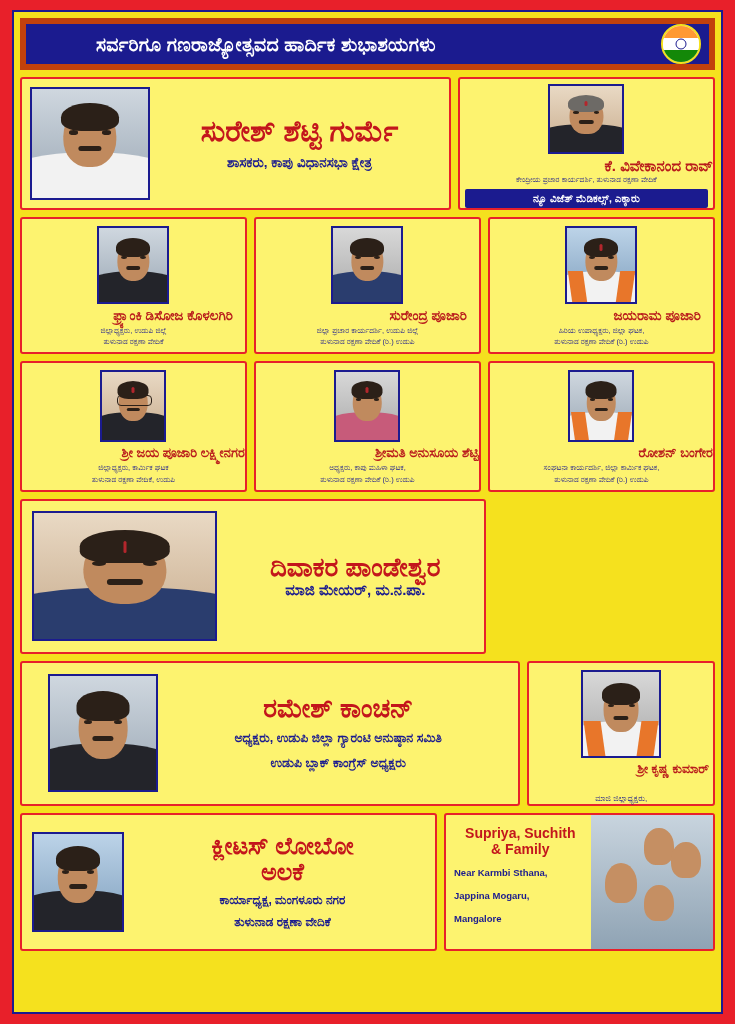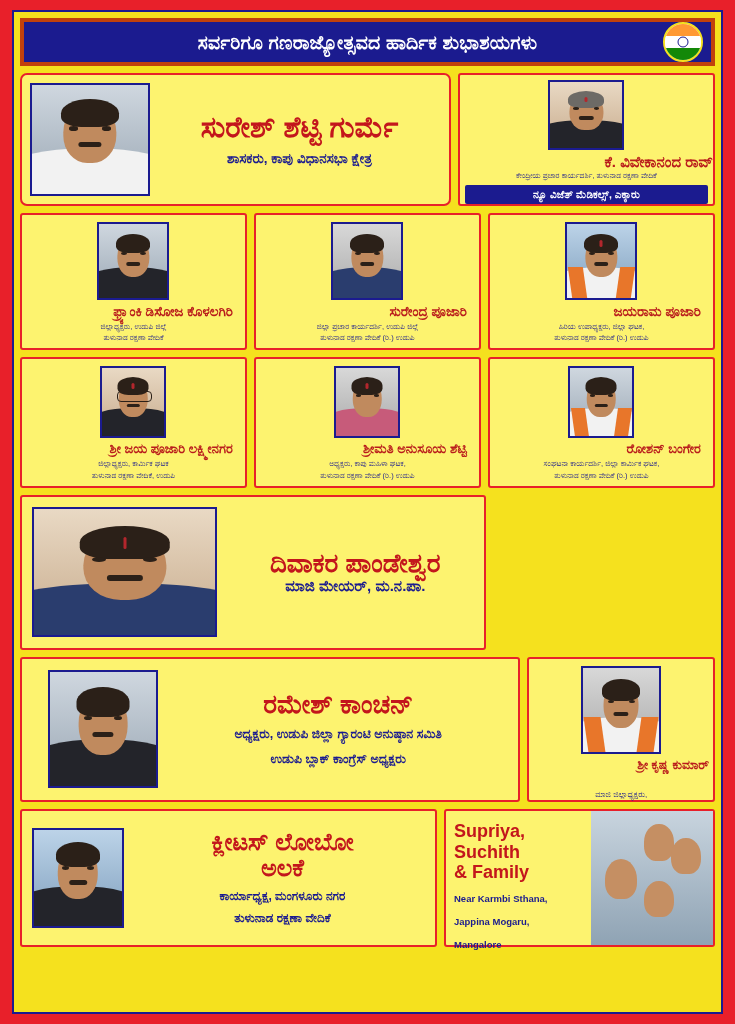--- a/index.html
+++ b/index.html
@@ -22,22 +22,22 @@
     background:#f5e11e;
     border:2px solid #1b1b8f;
     box-sizing:border-box;
     padding:6px;
   }
   
   .header{
     position:relative;
     height:40px;
     background:#1b1b8f;
-    border:4px solid #c2410c;
-    display:flex;align-items:center;justify-content:center;
+    border:6px solid #c2410c;
+    display:flex;align-items:center;
     margin-bottom:7px;
   }
   .header-text{
     color:#ffffff;
     font-size:19px;
     font-weight:bold;
     letter-spacing:.2px;
     text-align:center;
     padding:0 70px;
     line-height:1;
@@ -127,42 +127,42 @@
     border:1.5px solid #2b2018;border-radius:4px;
   }
   .shawl{
     position:absolute;bottom:0;width:22%;height:42%;background:#e8762a;
   }
   .shawl.l{left:4%;transform:skewX(8deg);}
   .shawl.r{right:4%;transform:skewX(-8deg);}
 
   
   #block1{height:133px;}
-  .b1-left{width:62%;display:flex;align-items:center;border-radius:7px;}
+  .b1-left{width:62%;display:flex;align-items:center;}
   .b1-right{width:calc(38% - 7px);}
 
   .b1-photo{width:120px;height:113px;margin:7px 0 7px 8px;flex:none;}
   .b1-text{flex:1;text-align:center;padding:0 6px;}
   .b1-name{font-size:29px;font-weight:bold;color:#c3161c;line-height:1.05;}
   .b1-sub{font-size:13.5px;color:#1b1b8f;margin-top:8px;font-weight:bold;}
 
   .b1r-photo{width:76px;height:70px;margin:5px auto 3px;}
   .b1r-name{font-size:15px;}
   .b1r-desc{font-size:7.5px;margin-top:1px;}
   .b1r-strip{
     margin:4px 5px 5px;background:#1b1b8f;color:#fff;
     font-size:10.5px;font-weight:bold;text-align:center;padding:3px 0;border-radius:2px;
   }
 
   .row3 .card{width:calc((100% - 14px)/3);padding:5px 12px 6px;}
   .r3-photo{width:72px;height:78px;margin:2px auto 4px;}
   .r3-name{font-size:13.5px;}
   .r3-desc{font-size:7.5px;margin-top:2px;}
 
-  .row3b .card{width:calc((100% - 14px)/3);padding:5px 12px 6px;}
+  .row3b .card{width:calc((100% - 14px)/3);padding:5px 0 6px;}
   .r3b-photo{width:66px;height:72px;margin:2px auto 4px;}
   .r3b-name{font-size:13px;}
   .r3b-desc{font-size:7.5px;margin-top:2px;}
 
   
   #block4{height:155px;}
   .b4-a{width:32%;padding:4px;}
   .b4-a .photo{width:95px;height:90px;margin:3px auto 4px;}
   .b4-a .n{font-size:11px;font-weight:bold;color:#111;text-align:center;}
   .b4-a .r{font-size:8.5px;font-weight:bold;color:#c3161c;text-align:center;}
@@ -187,21 +187,21 @@
 
   
   #block6{height:138px;}
   .b6-a{width:60%;display:flex;align-items:center;}
   .b6-a .photo{width:92px;height:100px;margin:8px 6px 8px 10px;flex:none;}
   .b6-a .tx{flex:1;text-align:center;}
   .b6-a .n{font-size:24px;font-weight:bold;color:#c3161c;line-height:1.1;}
   .b6-a .d{font-size:12px;font-weight:bold;color:#1b1b8f;margin-top:7px;line-height:1.3;}
   .b6-b{width:calc(40% - 7px);display:flex;background:#fdf36f;}
   .b6-b .tx{width:52%;padding:10px 4px 6px 8px;}
-  .b6-b .n{font-size:18px;font-weight:bold;color:#c3161c;line-height:1.15;text-align:left;}
+  .b6-b .n{font-size:14px;font-weight:bold;color:#c3161c;line-height:1.15;text-align:center;}
   .b6-b .d{font-size:9.5px;font-weight:bold;color:#1b1b8f;margin-top:10px;line-height:1.35;text-align:left;}
   .b6-b .fam{width:48%;position:relative;overflow:hidden;background:#b9c7d4;}
   .fam-sky{position:absolute;inset:0;background:linear-gradient(180deg,#c8d4de,#8fa3b4);}
   .fam-p{position:absolute;border-radius:50% 50% 40% 40%;background:#c58f63;}
 </style>
 </head>
 <body>
 
 <div class="poster">
   <div class="inner">

